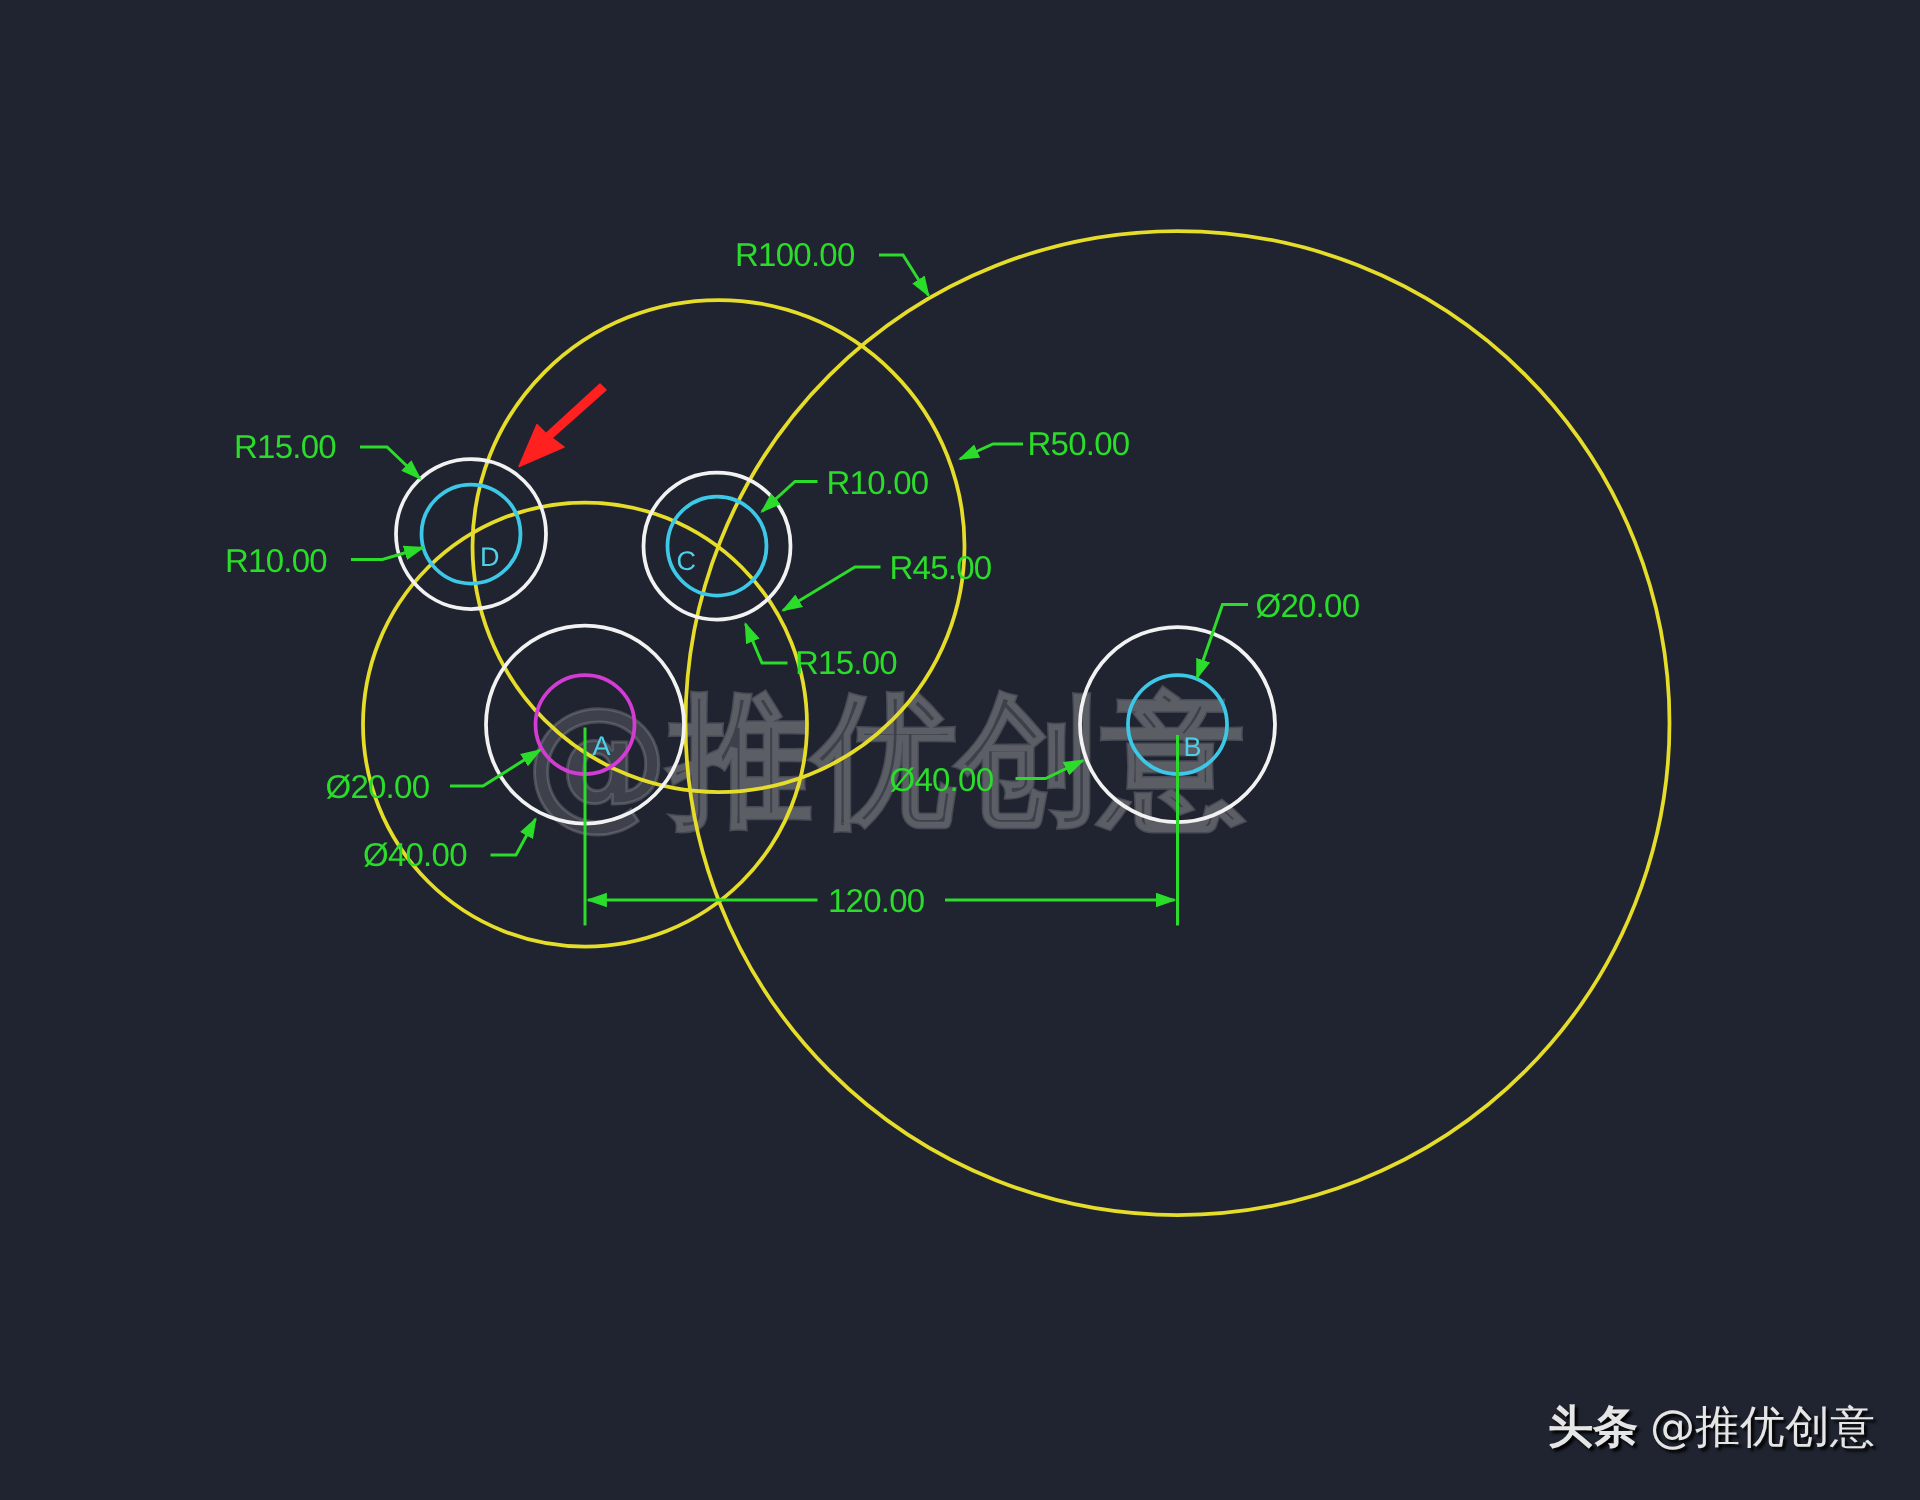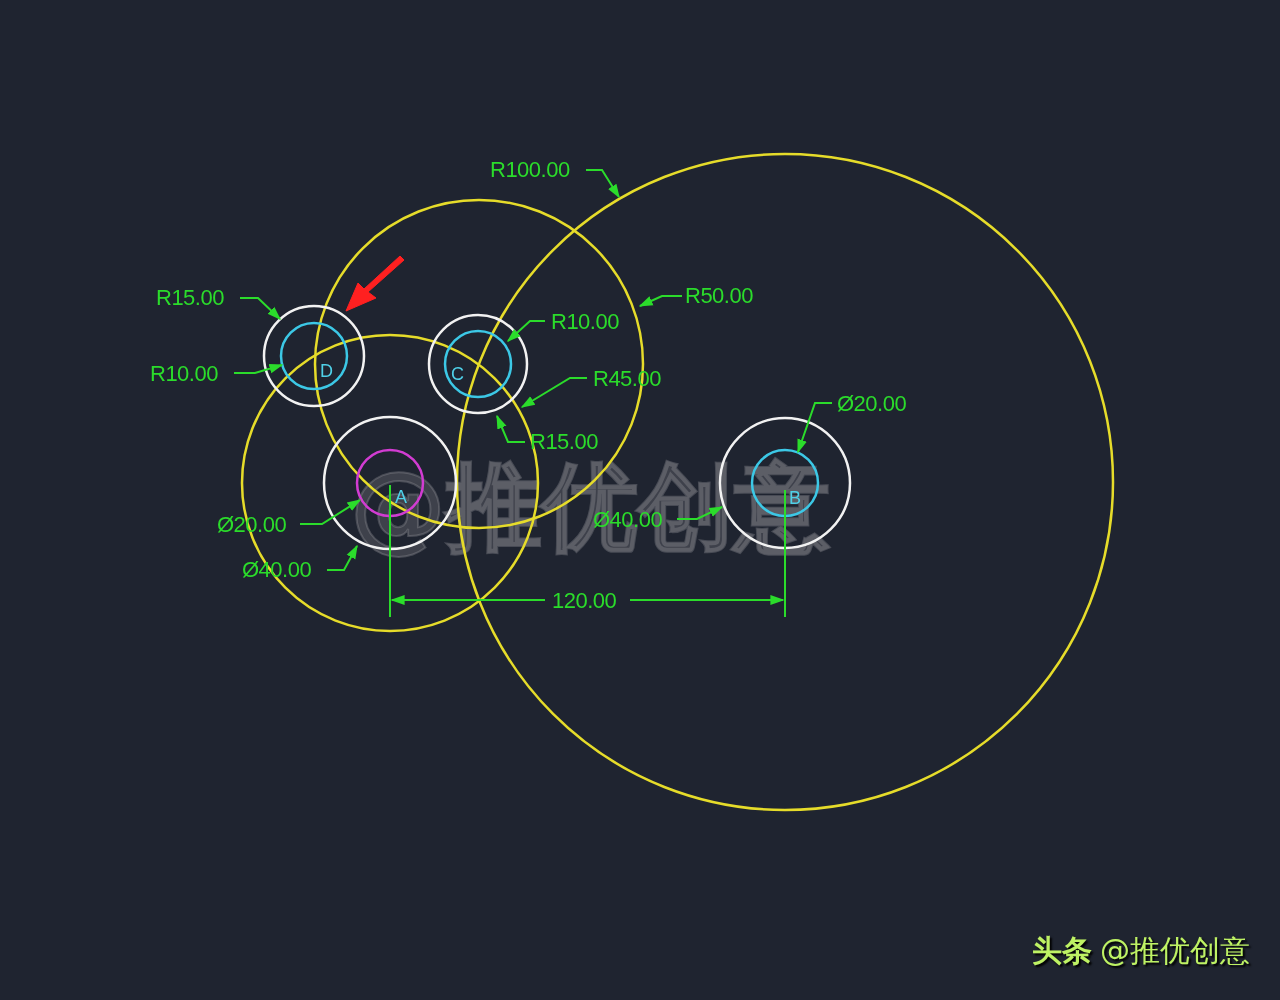--- a/index.html
+++ b/index.html
@@ -24,21 +24,21 @@
     .watermark-text {
       font-family: "DejaVu Sans", sans-serif;
       font-size: 96px;
       font-weight: bold;
       fill: rgba(120,120,125,0.35);
       stroke: rgba(150,150,155,0.35);
       stroke-width: 2px;
     }
     .credit {
       position: absolute; right: 30px; bottom: 28px;
-      color: #bef264; font-size: 30px;
+      color: #e5e5e5; font-size: 30px;
       font-family: "DejaVu Sans", sans-serif;
       text-shadow: 2px 2px 2px #000;
     }
     .credit .brand { font-weight: bold; margin-right: 8px; }
   </style>
 </head>
 <body>
 
 <svg id="canvas" viewBox="0 0 1280 1000" xmlns="http://www.w3.org/2000/svg">
   <defs>

